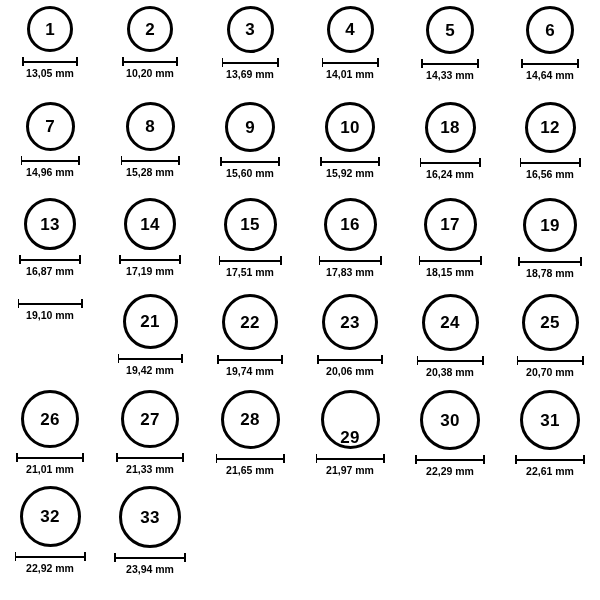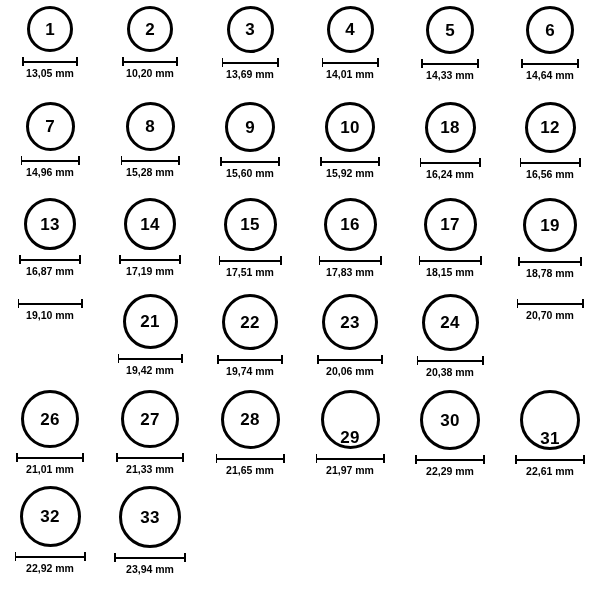--- a/index.html
+++ b/index.html
@@ -335,20 +335,23 @@
           <span class="ring-label">24</span>
         </div>
         <div class="dim" style="width: 67px;">
           <div class="bar"></div>
           <div class="tick left"></div>
           <div class="tick right"></div>
         </div>
         <div class="mm">20,38 mm</div>
       </div>
       <div class="cell">
+        <div class="ring" style="width: 57px; height: 57px;">
+          <span class="ring-label">25</span>
+        </div>
         <div class="dim" style="width: 67px;">
           <div class="bar"></div>
           <div class="tick left"></div>
           <div class="tick right"></div>
         </div>
         <div class="mm">20,70 mm</div>
       </div>
       <div class="cell">
         <div class="ring" style="width: 58px; height: 58px;">
           <span class="ring-label">26</span>
@@ -398,21 +401,21 @@
           <span class="ring-label">30</span>
         </div>
         <div class="dim" style="width: 70px;">
           <div class="bar"></div>
           <div class="tick left"></div>
           <div class="tick right"></div>
         </div>
         <div class="mm">22,29 mm</div>
       </div>
       <div class="cell">
-        <div class="ring" style="width: 60px; height: 60px; align-items: flex-end;">
+        <div class="ring" style="width: 60px; height: 60px;">
           <span class="ring-label">31</span>
         </div>
         <div class="dim" style="width: 70px;">
           <div class="bar"></div>
           <div class="tick left"></div>
           <div class="tick right"></div>
         </div>
         <div class="mm">22,61 mm</div>
       </div>
       <div class="cell">

